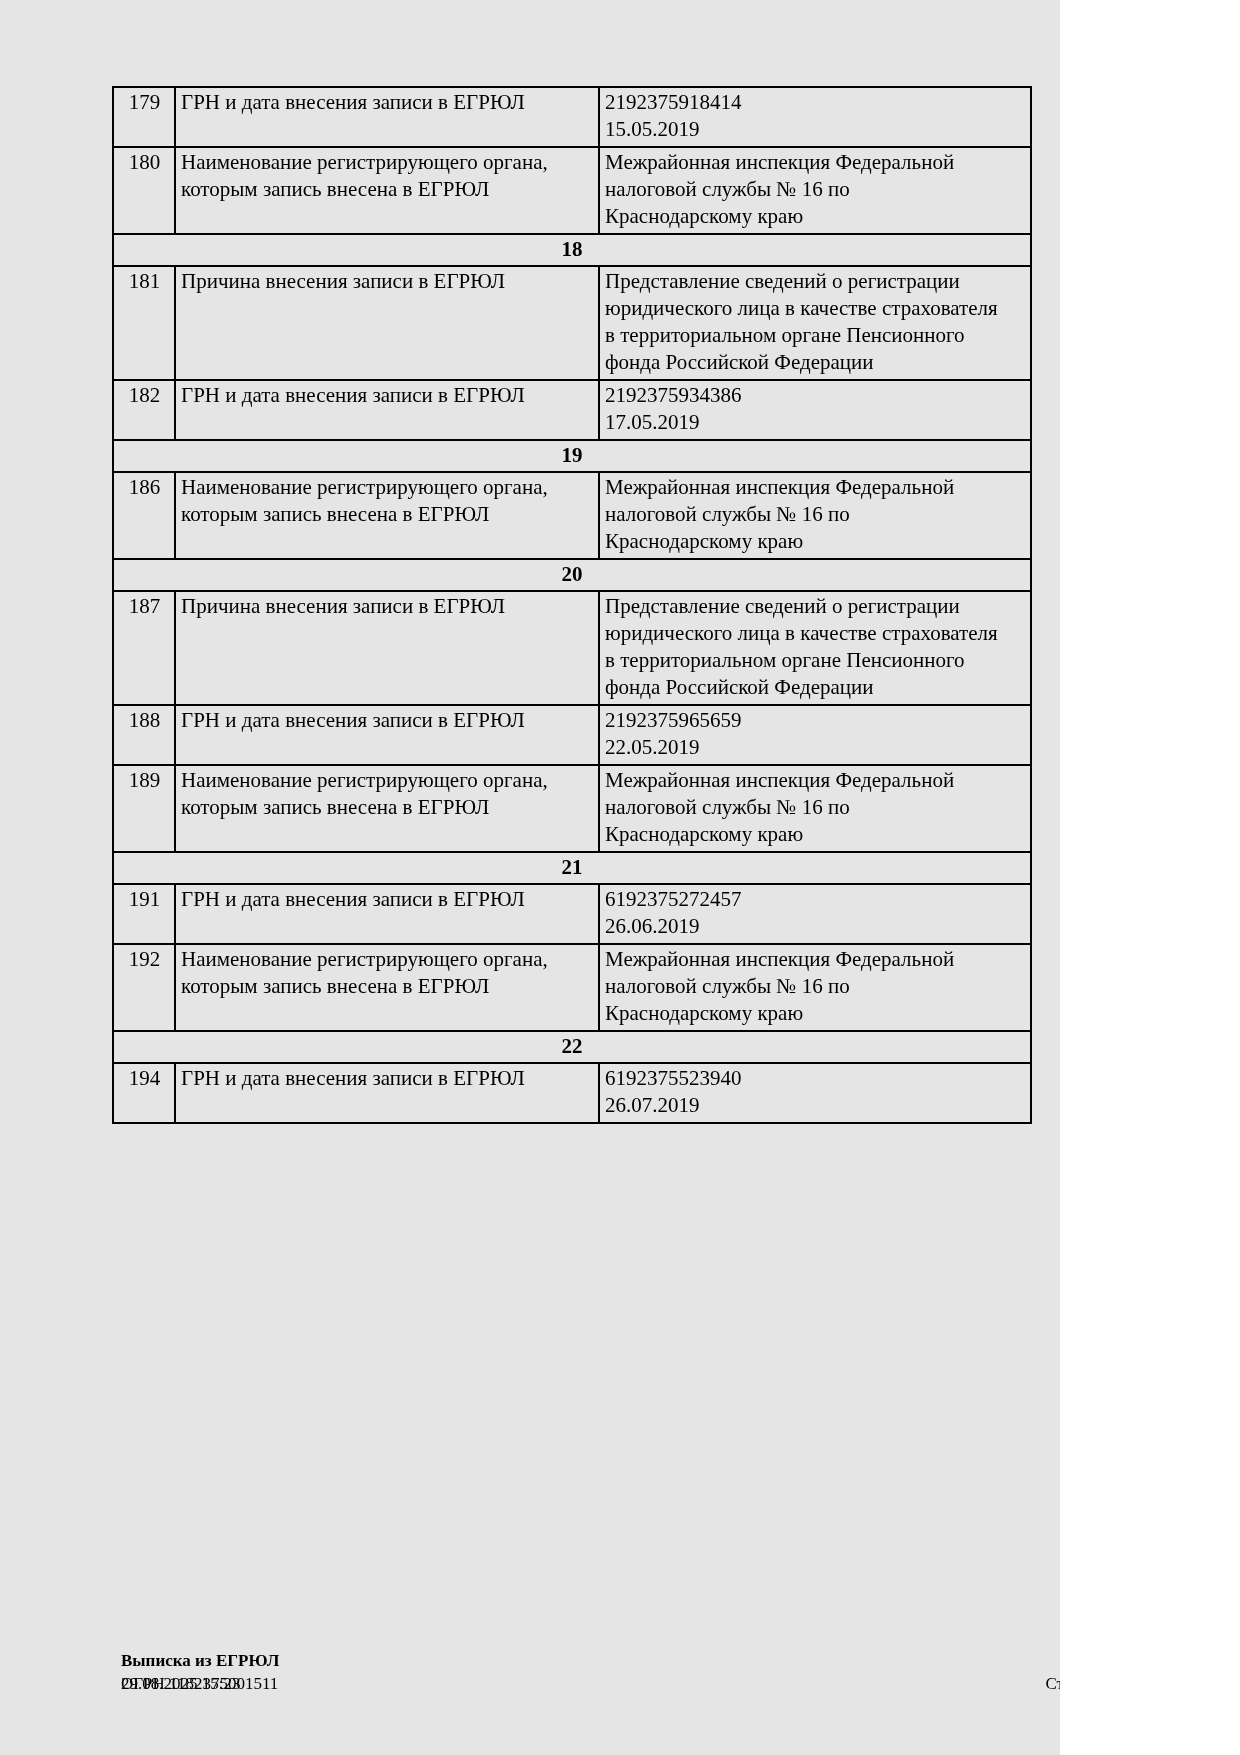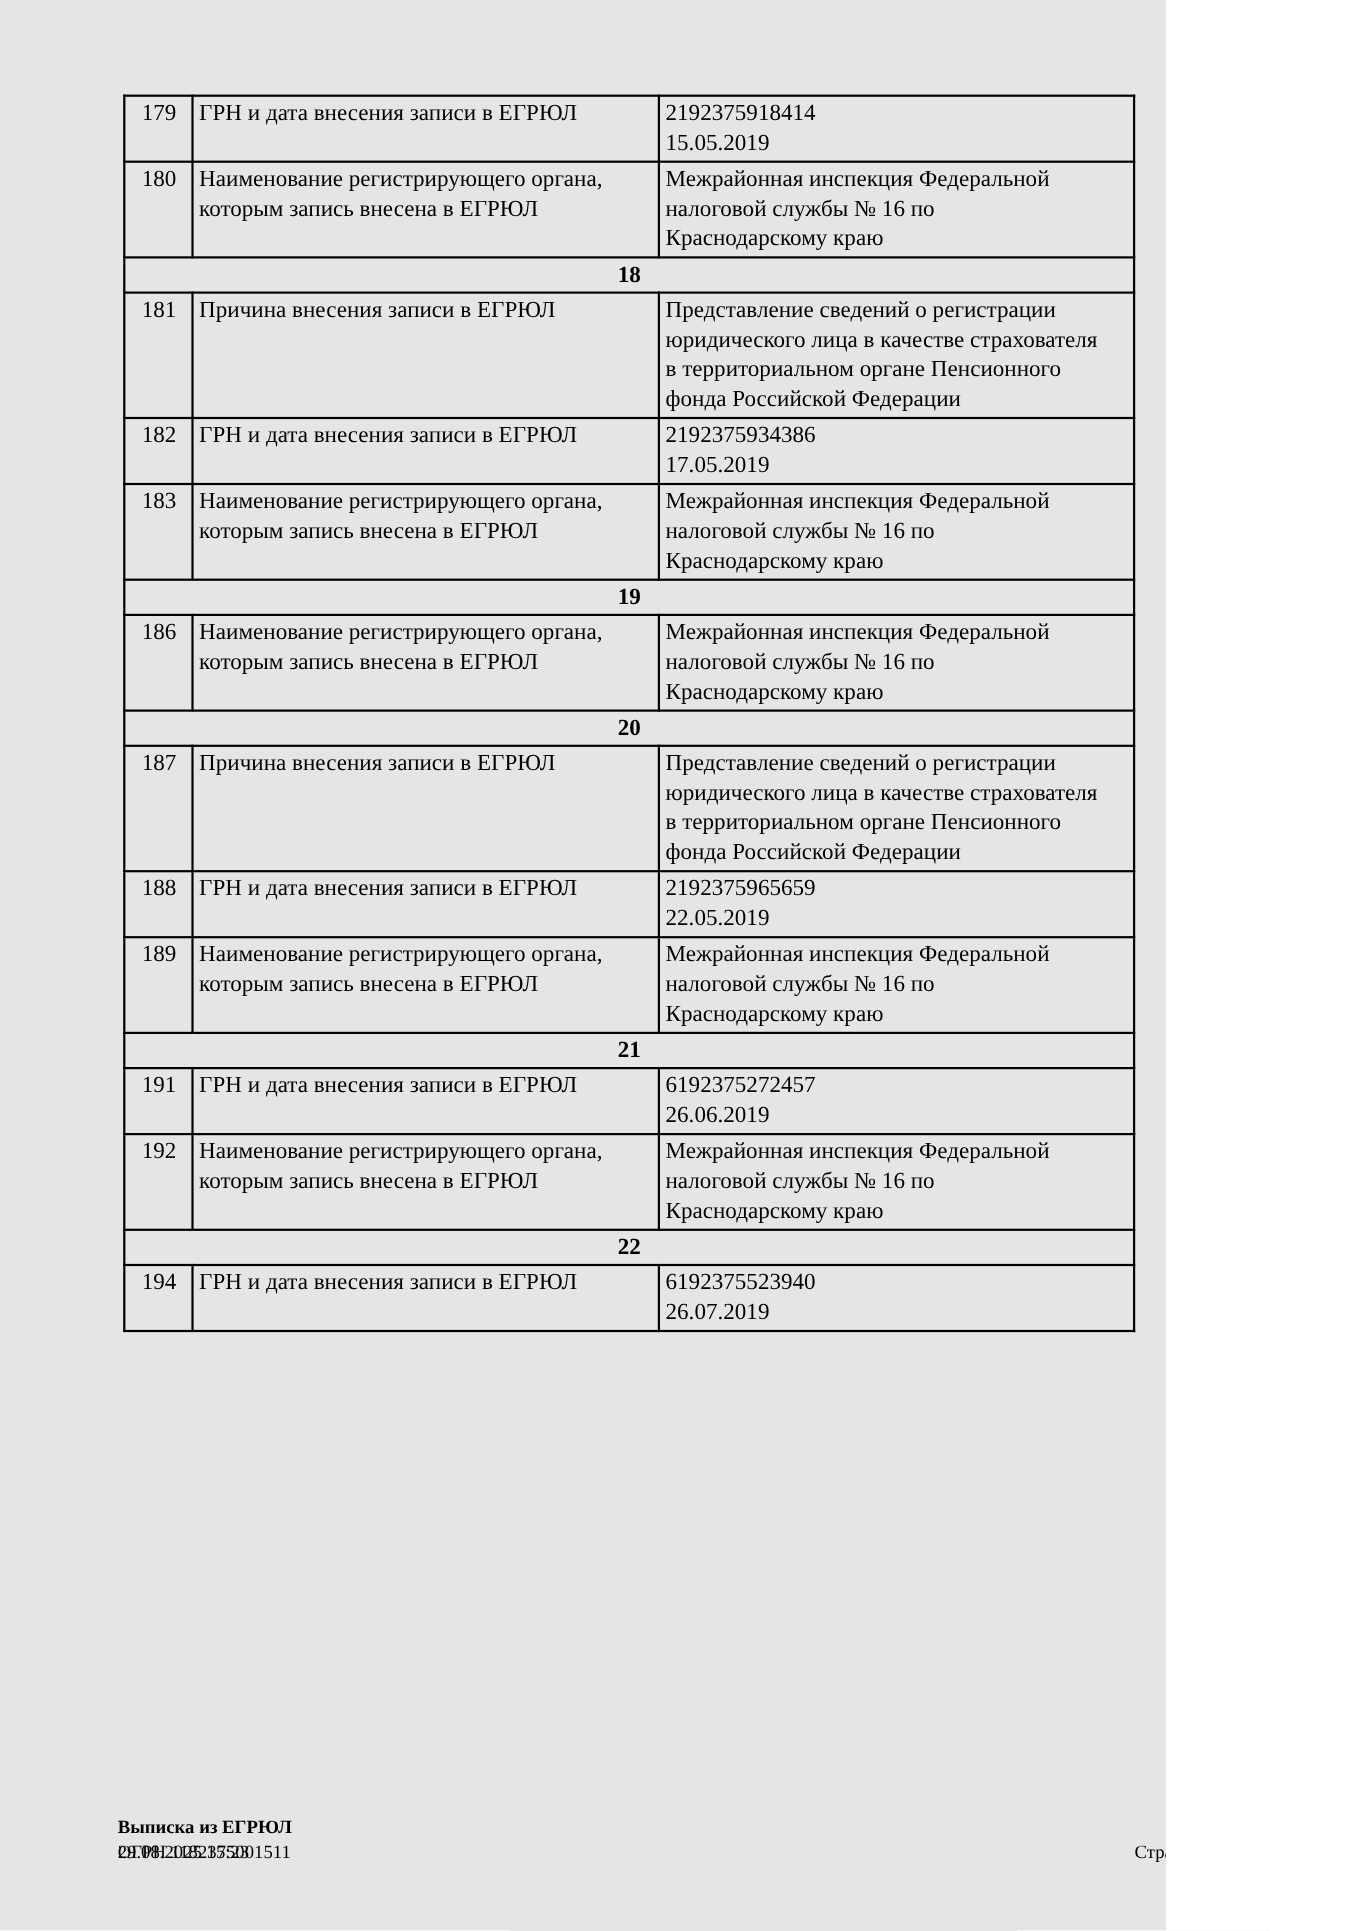--- a/index.html
+++ b/index.html
@@ -40,21 +40,21 @@
   }
   tr.section-row td {
     text-align: center;
     font-weight: bold;
     line-height: 26px;
     padding: 1px 0 3px 0;
     white-space: normal;
   }
   .footer {
     position: absolute;
-    left: 107px;
+    left: 121px;
     top: 1649px;
     width: 1056px;
     font-size: 17px;
     line-height: 23px;
   }
   .footer-title {
     font-weight: bold;
   }
   .footer-line2 {
     position: relative;
@@ -112,28 +112,20 @@
           <td class="cell-value">Представление сведений о регистрации
 юридического лица в качестве страхователя
 в территориальном органе Пенсионного
 фонда Российской Федерации</td>
         </tr>
         <tr class="entry-row">
           <td class="cell-num">182</td>
           <td class="cell-label">ГРН и дата внесения записи в ЕГРЮЛ</td>
           <td class="cell-value">2192375934386
 17.05.2019</td>
-        </tr>
-        <tr class="entry-row">
-          <td class="cell-num">183</td>
-          <td class="cell-label">Наименование регистрирующего органа,
-которым запись внесена в ЕГРЮЛ</td>
-          <td class="cell-value">Межрайонная инспекция Федеральной
-налоговой службы № 16 по
-Краснодарскому краю</td>
         </tr>
         <tr class="section-row">
           <td colspan="3">19</td>
         </tr>
         <tr class="entry-row">
           <td class="cell-num">186</td>
           <td class="cell-label">Наименование регистрирующего органа,
 которым запись внесена в ЕГРЮЛ</td>
           <td class="cell-value">Межрайонная инспекция Федеральной
 налоговой службы № 16 по

